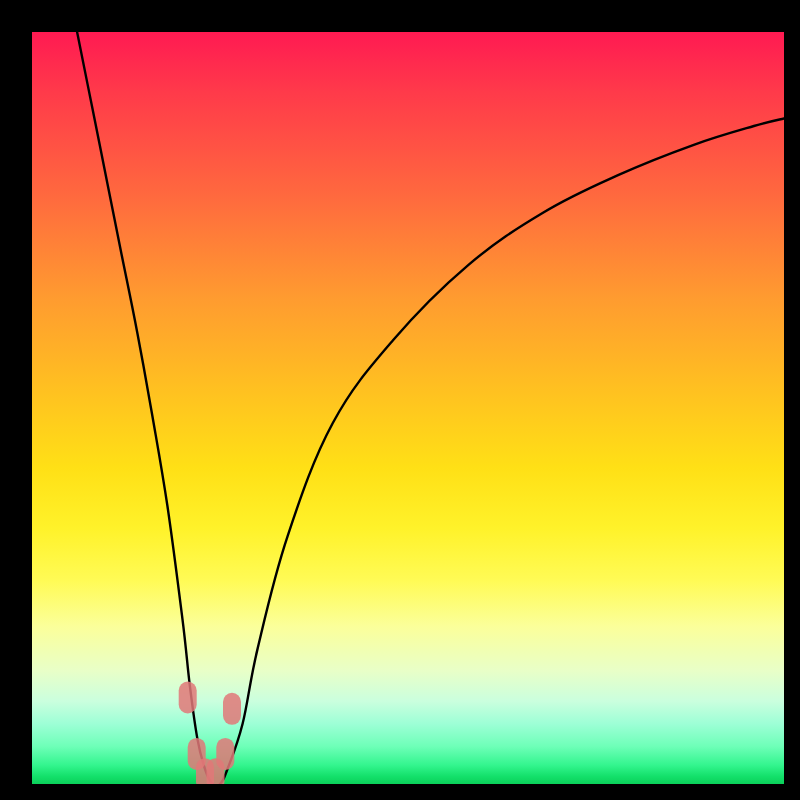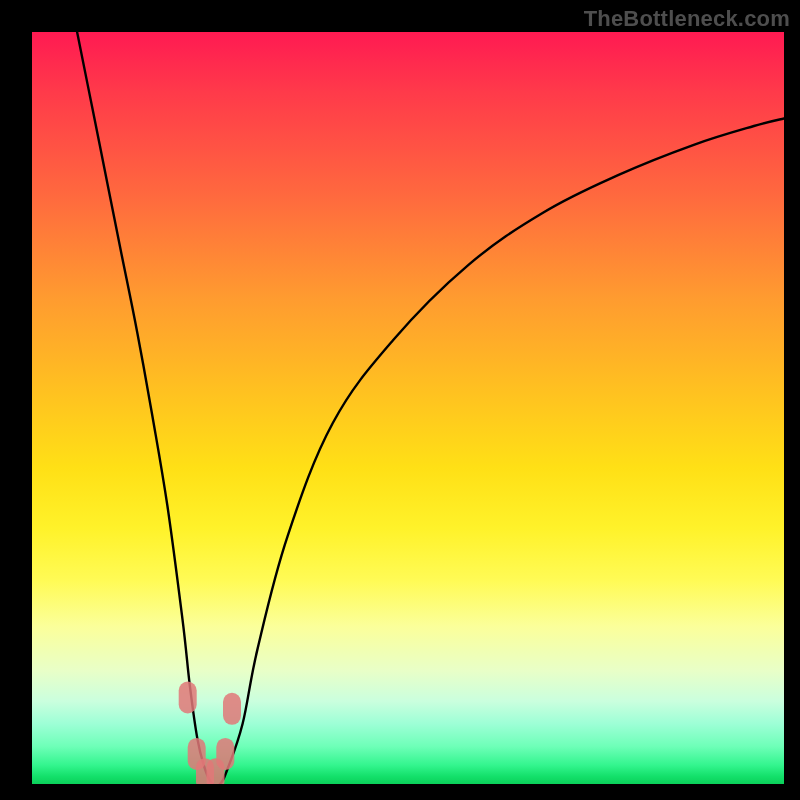--- a/index.html
+++ b/index.html
@@ -81,14 +81,13 @@
       <g id="marker-group" fill="#e07878" fill-opacity="0.85">
           <rect x="146.7" y="649.5" width="18" height="32" rx="9" ry="9"></rect>
           <rect x="155.7" y="705.9" width="18" height="32" rx="9" ry="9"></rect>
           <rect x="164.0" y="726.2" width="18" height="32" rx="9" ry="9"></rect>
           <rect x="174.5" y="726.2" width="18" height="32" rx="9" ry="9"></rect>
           <rect x="184.3" y="705.9" width="18" height="32" rx="9" ry="9"></rect>
           <rect x="191.0" y="660.8" width="18" height="32" rx="9" ry="9"></rect>
         </g>
     </svg>
   </div>
-  <div class="watermark">TheBottleneck.com</div>
 </div>
 
 </body></html>

